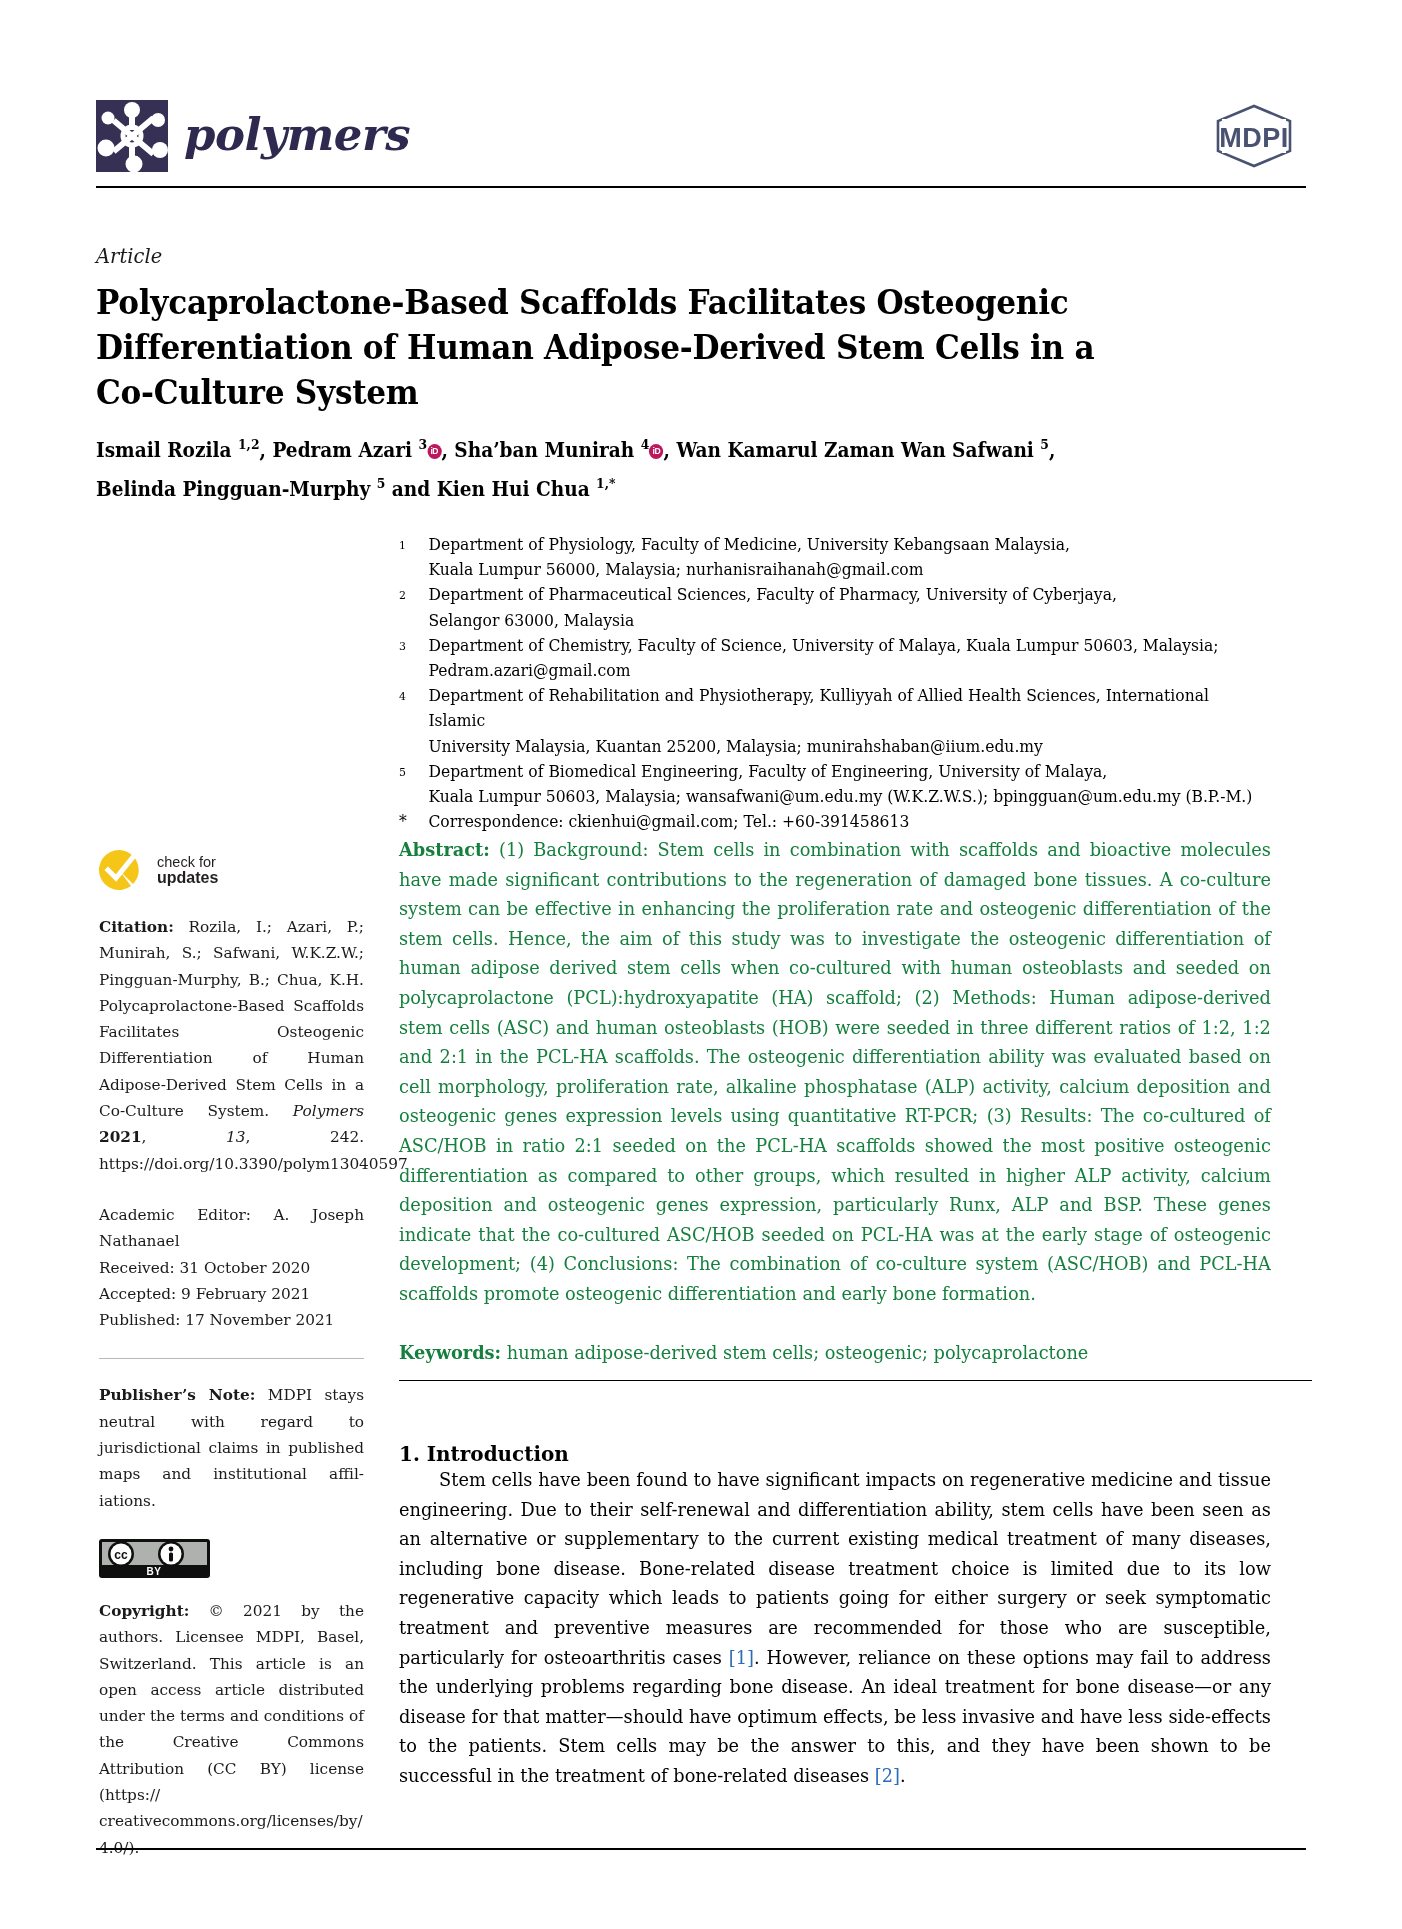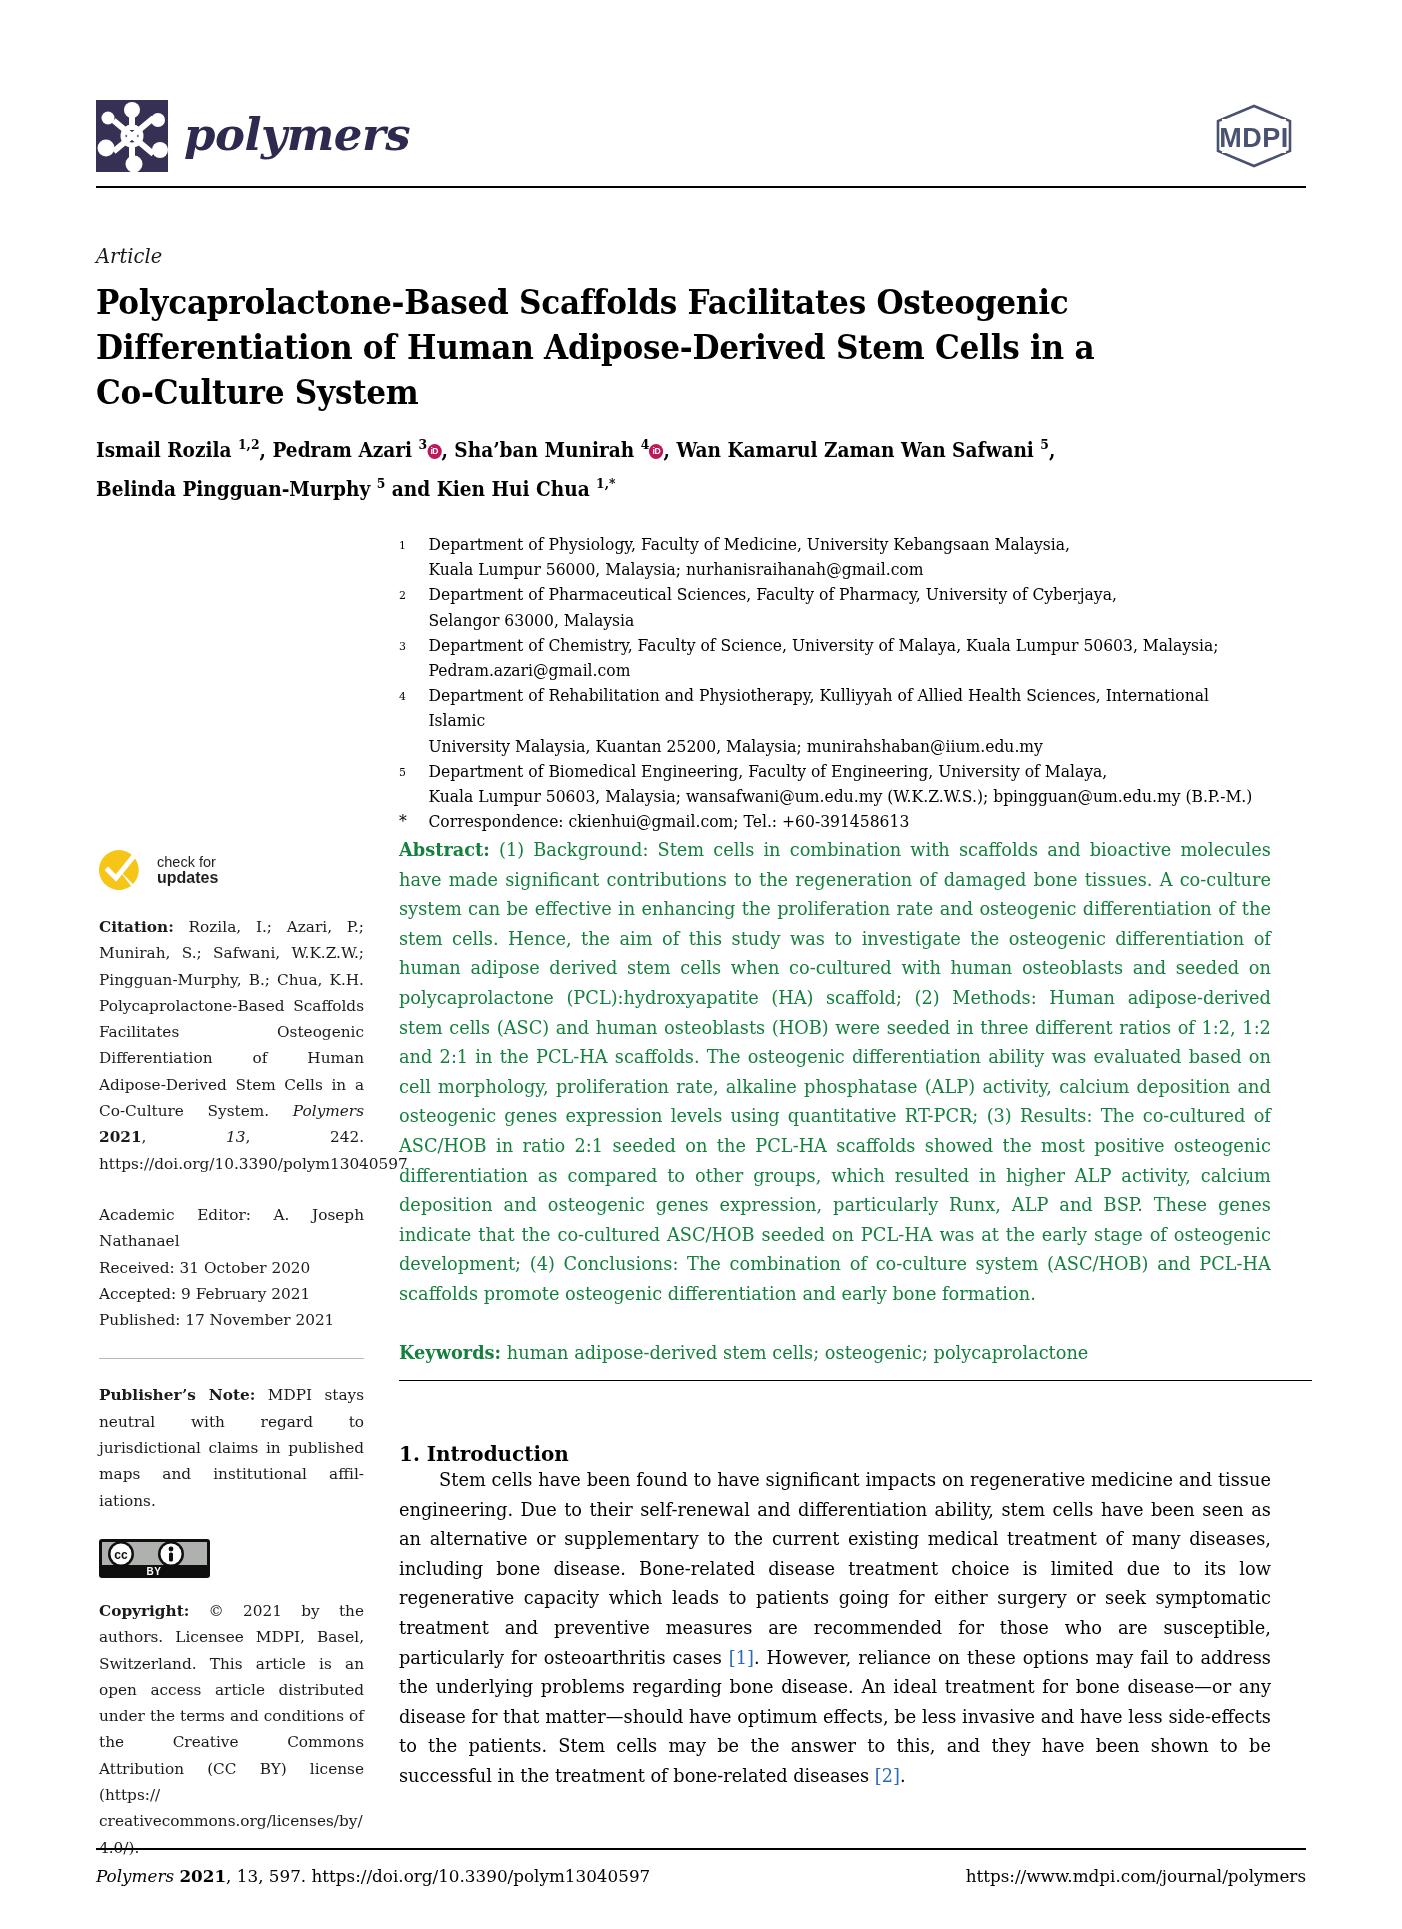--- a/index.html
+++ b/index.html
@@ -458,20 +458,14 @@
 
   <div class="section-rule"></div>
 
   <h2 class="section-head">1. Introduction</h2>
 
   <div class="body-para">
     <span>Stem cells have been found to have significant impacts on regenerative medicine and tissue engineering. Due to their self-renewal and differentiation ability, stem cells have been seen as an alternative or supplementary to the current existing medical treatment of many diseases, including bone disease. Bone-related disease treatment choice is limited due to its low regenerative capacity which leads to patients going for either surgery or seek symptomatic treatment and preventive measures are recommended for those who are susceptible, particularly for osteoarthritis cases </span><span class="cite-link">[1]</span><span>. However, reliance on these options may fail to address the underlying problems regarding bone disease. An ideal treatment for bone disease—or any disease for that matter—should have optimum effects, be less invasive and have less side-effects to the patients. Stem cells may be the answer to this, and they have been shown to be successful in the treatment of bone-related diseases </span><span class="cite-link">[2]</span><span>.</span>
   </div>
 
   <div class="footer-rule"></div>
-  <div class="footer">
-    <div class="footer-left">
-      <i>Polymers</i> <b>2021</b><span>, 13, 597. https://doi.org/10.3390/polym13040597</span>
-    </div>
-    <div class="footer-right">https://www.mdpi.com/journal/polymers</div>
-  </div>
 
 </div>
 
 </body></html>

